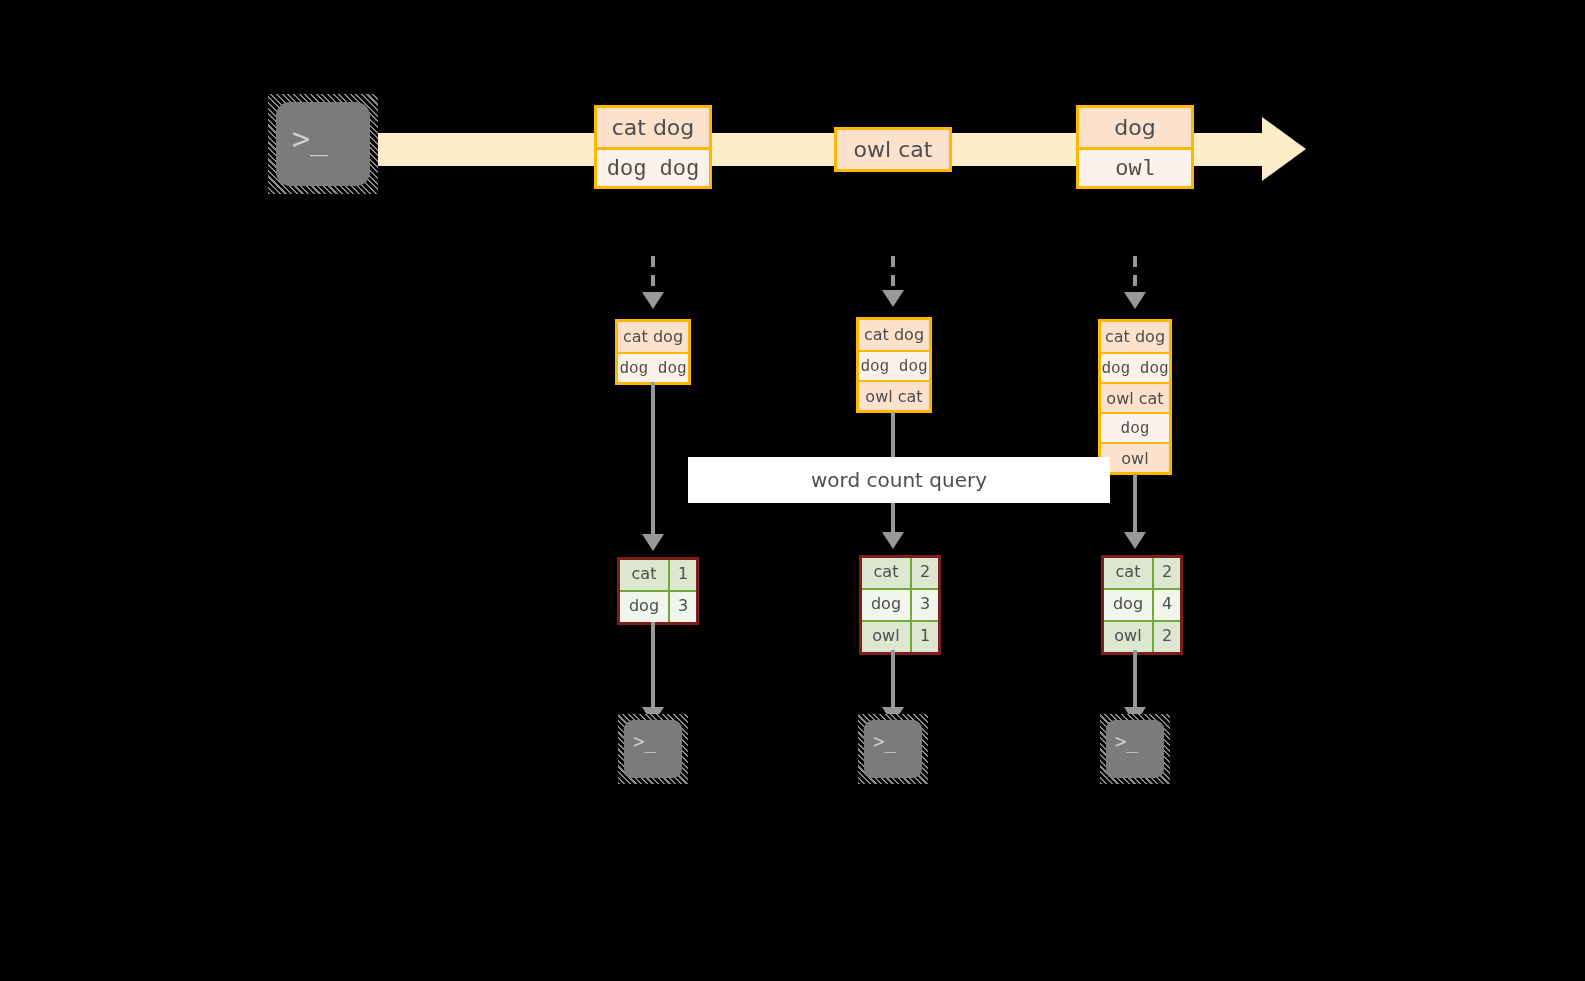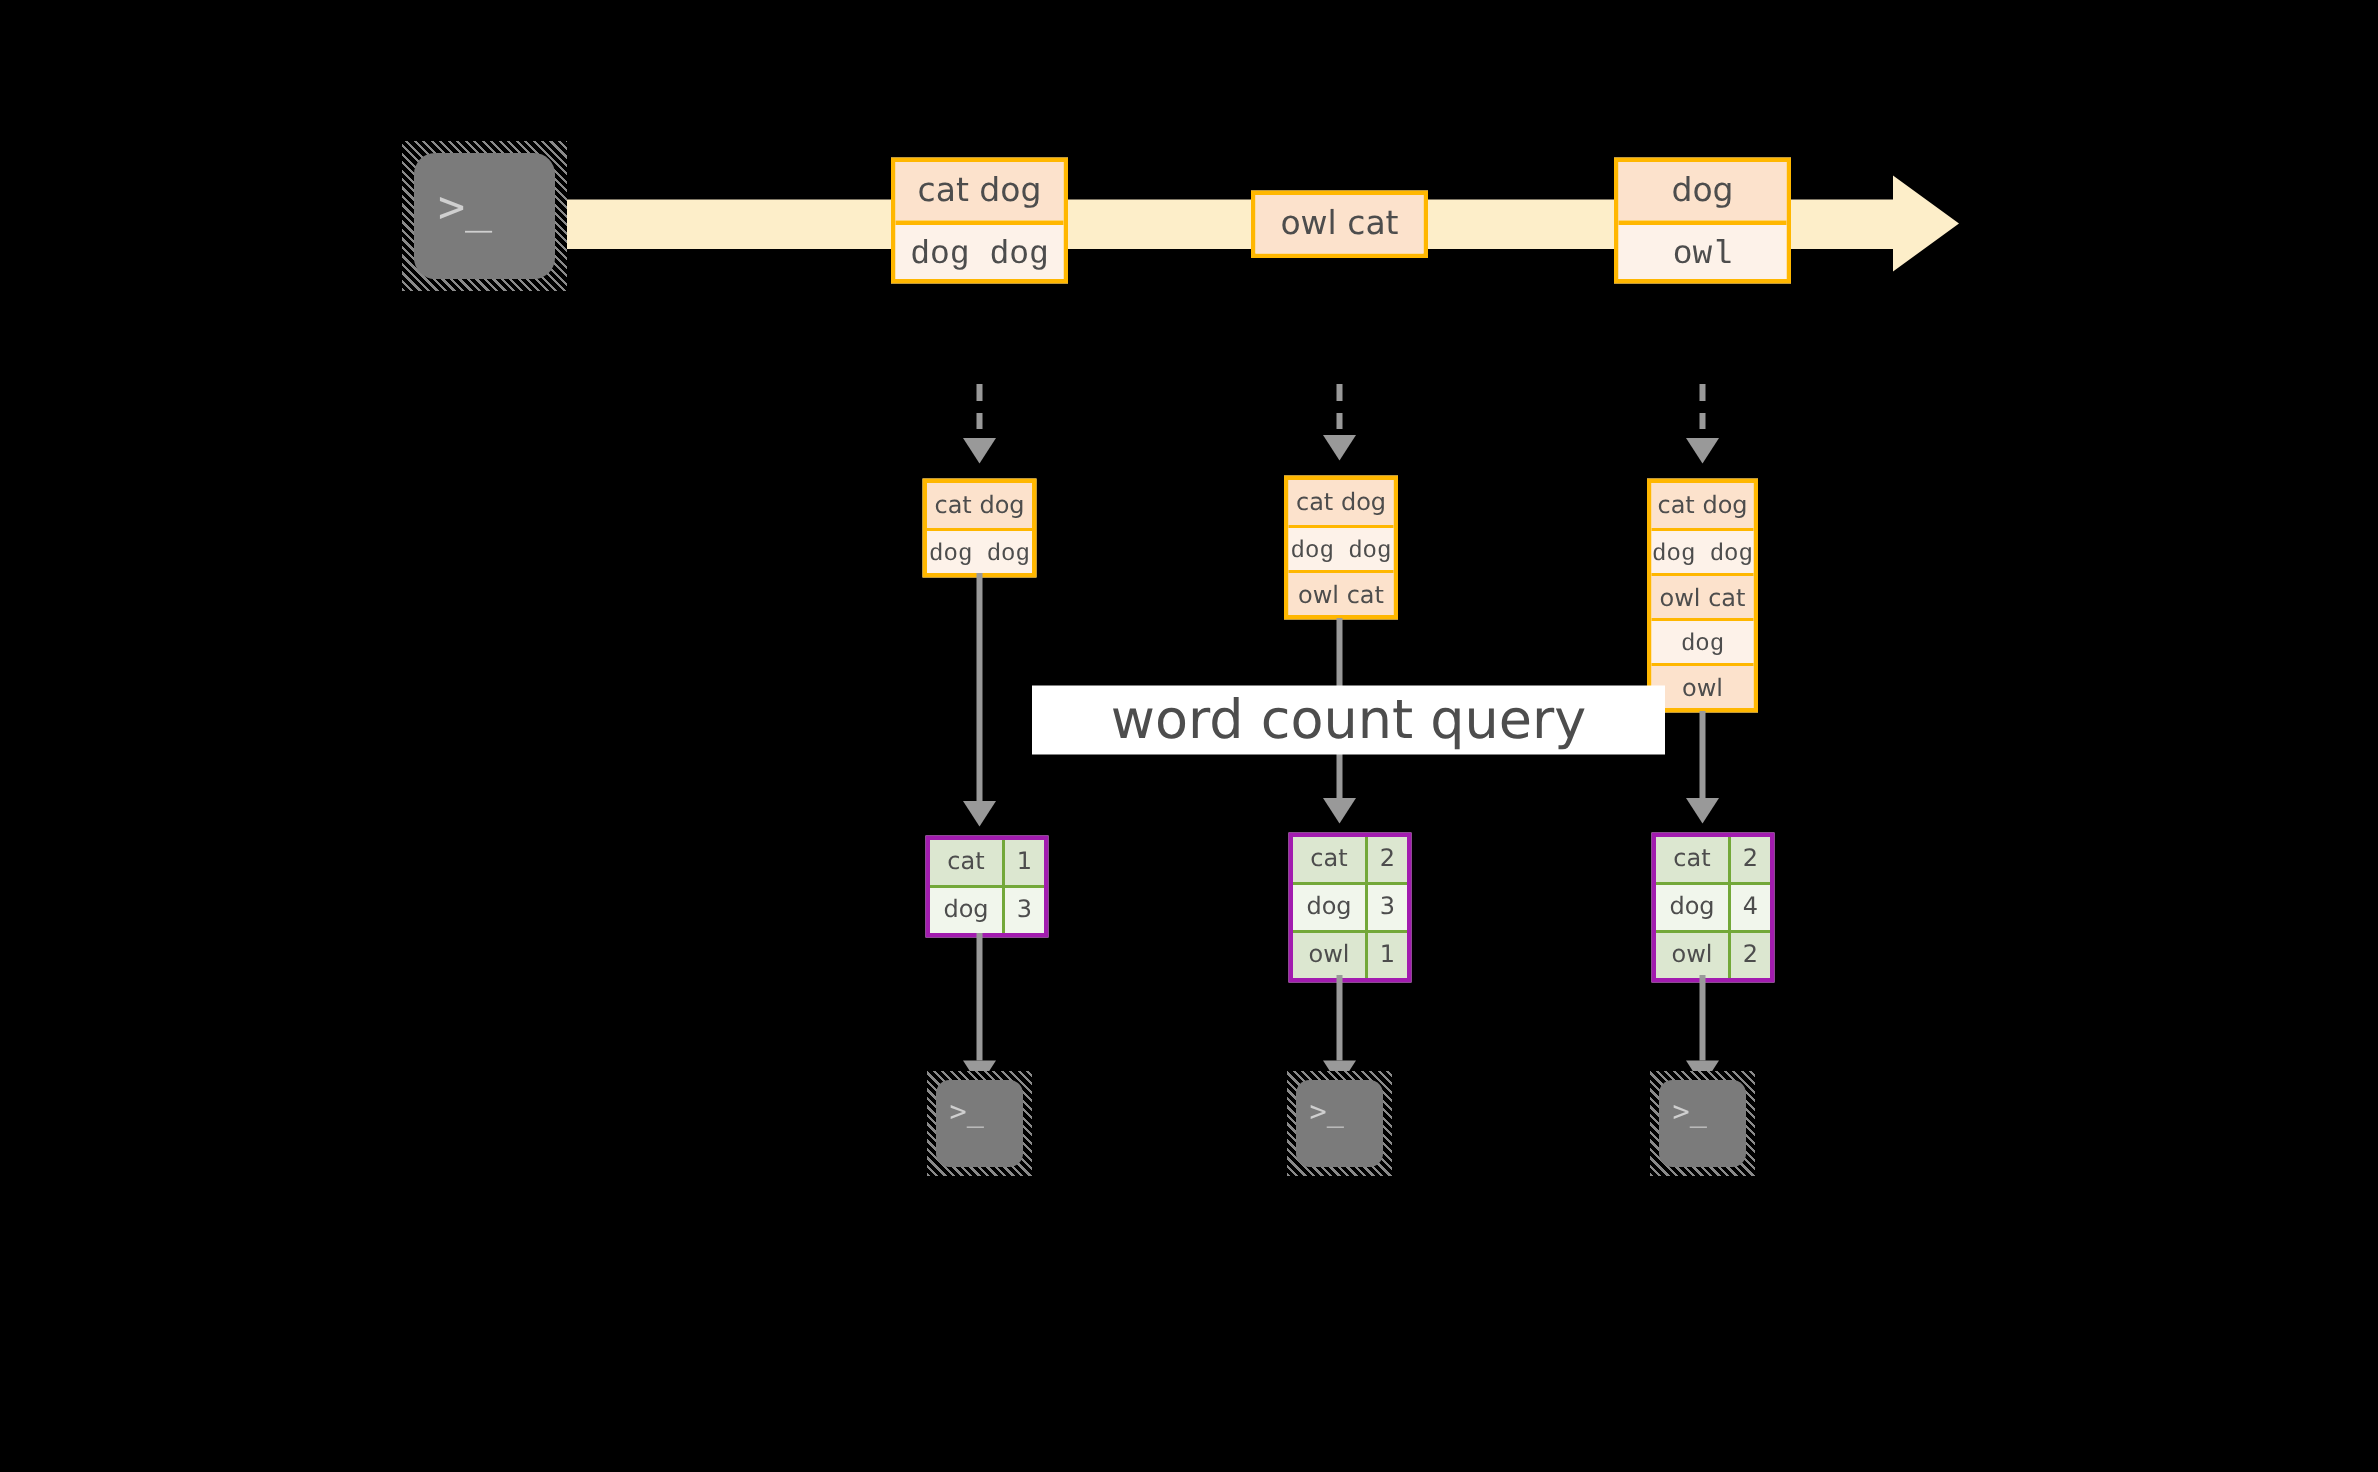--- a/index.html
+++ b/index.html
@@ -119,21 +119,21 @@
   .recbox.small .recrow + .recrow { border-top: 2px solid #ffb700; }
 
   .mid-box-1 { left: 615px; top: 319px; width: 76px; }
   .mid-box-2 { left: 856px; top: 317px; width: 76px; }
   .mid-box-3 { left: 1098px; top: 319px; width: 74px; }
 
   
   .tablebox {
     position: absolute;
     box-sizing: border-box;
-    border: 3px solid #a21caf;
+    border: 3px solid #7f1d1d;
     background: #eef4e8;
   }
   .trow {
     display: flex;
     height: 30px;
   }
   .trow + .trow { border-top: 2px solid #73a839; }
   .trow.shade .tcell { background: #dce7d0; }
   .trow.plain .tcell { background: #f1f6ec; }
   .tcell {
@@ -183,21 +183,21 @@
     left: 688px;
     top: 457px;
     width: 422px;
     height: 46px;
     background: #ffffff;
     display: flex;
     align-items: center;
     justify-content: center;
   }
   .query-label span {
-    font-size: 36px;
+    font-size: 20px;
     color: #4d4d4d;
     white-space: nowrap;
   }
 </style>
 </head>
 <body>
 
 <div class="stage">
 
   <div class="band"></div>

